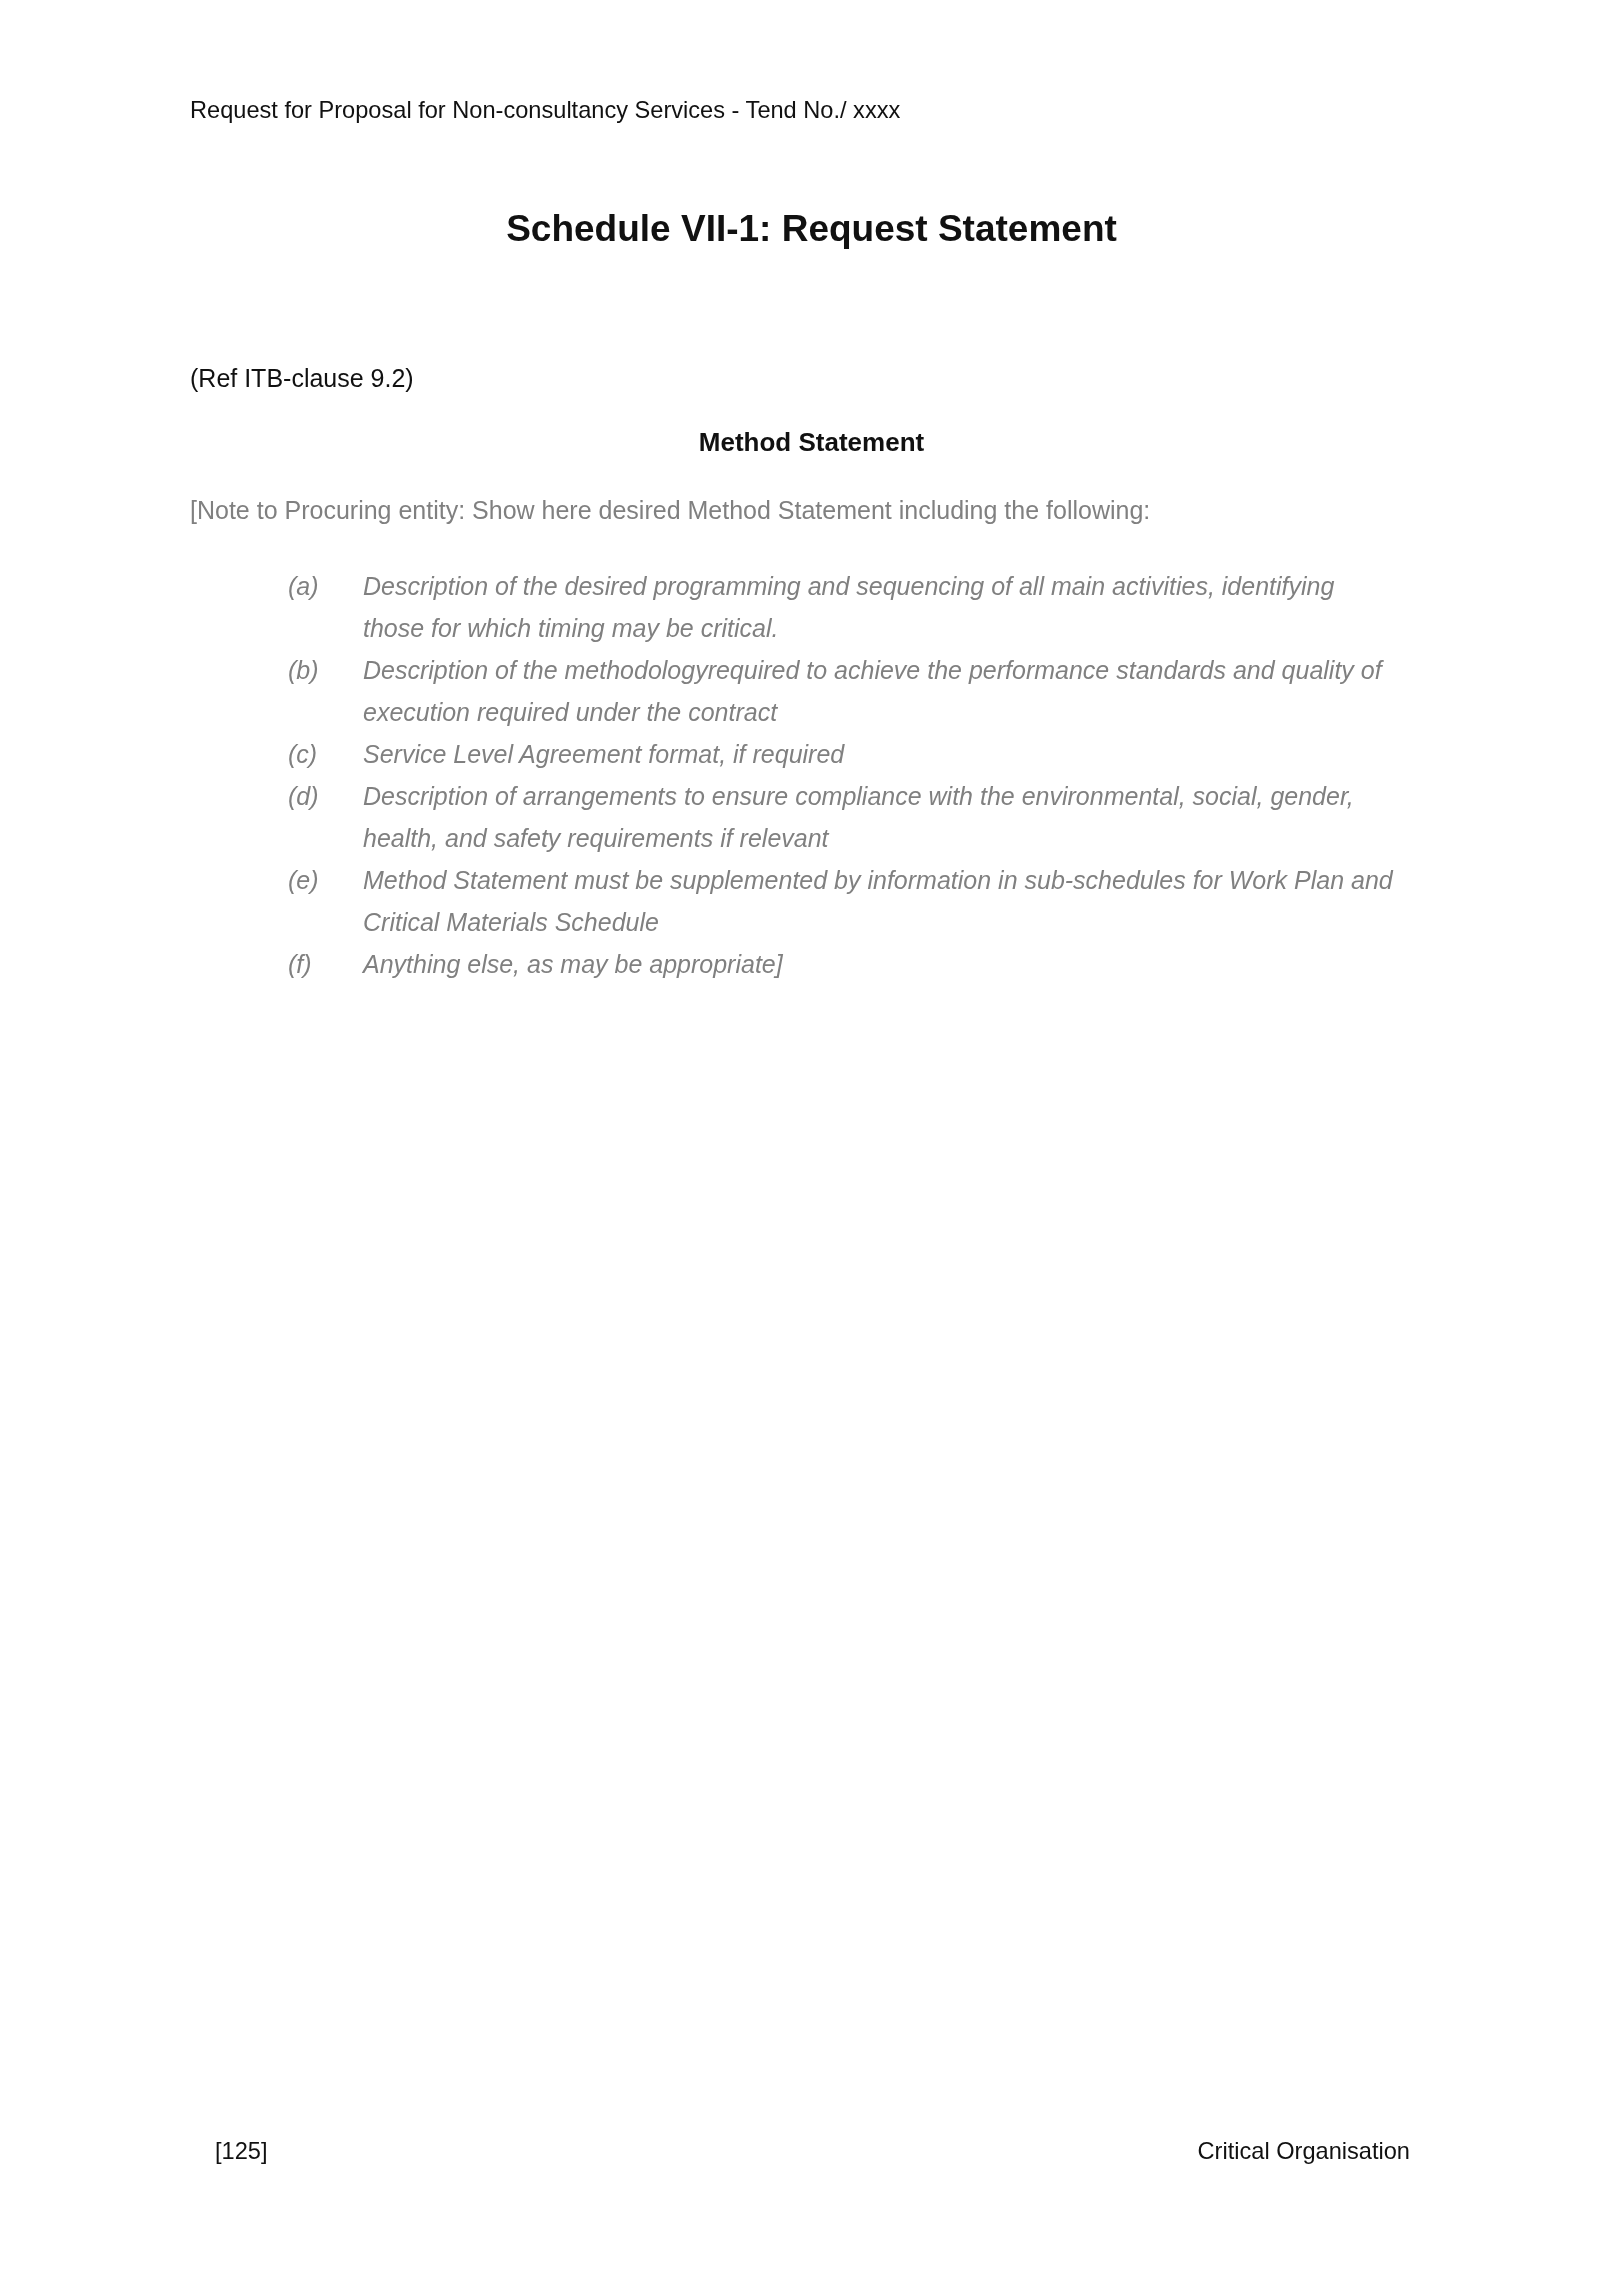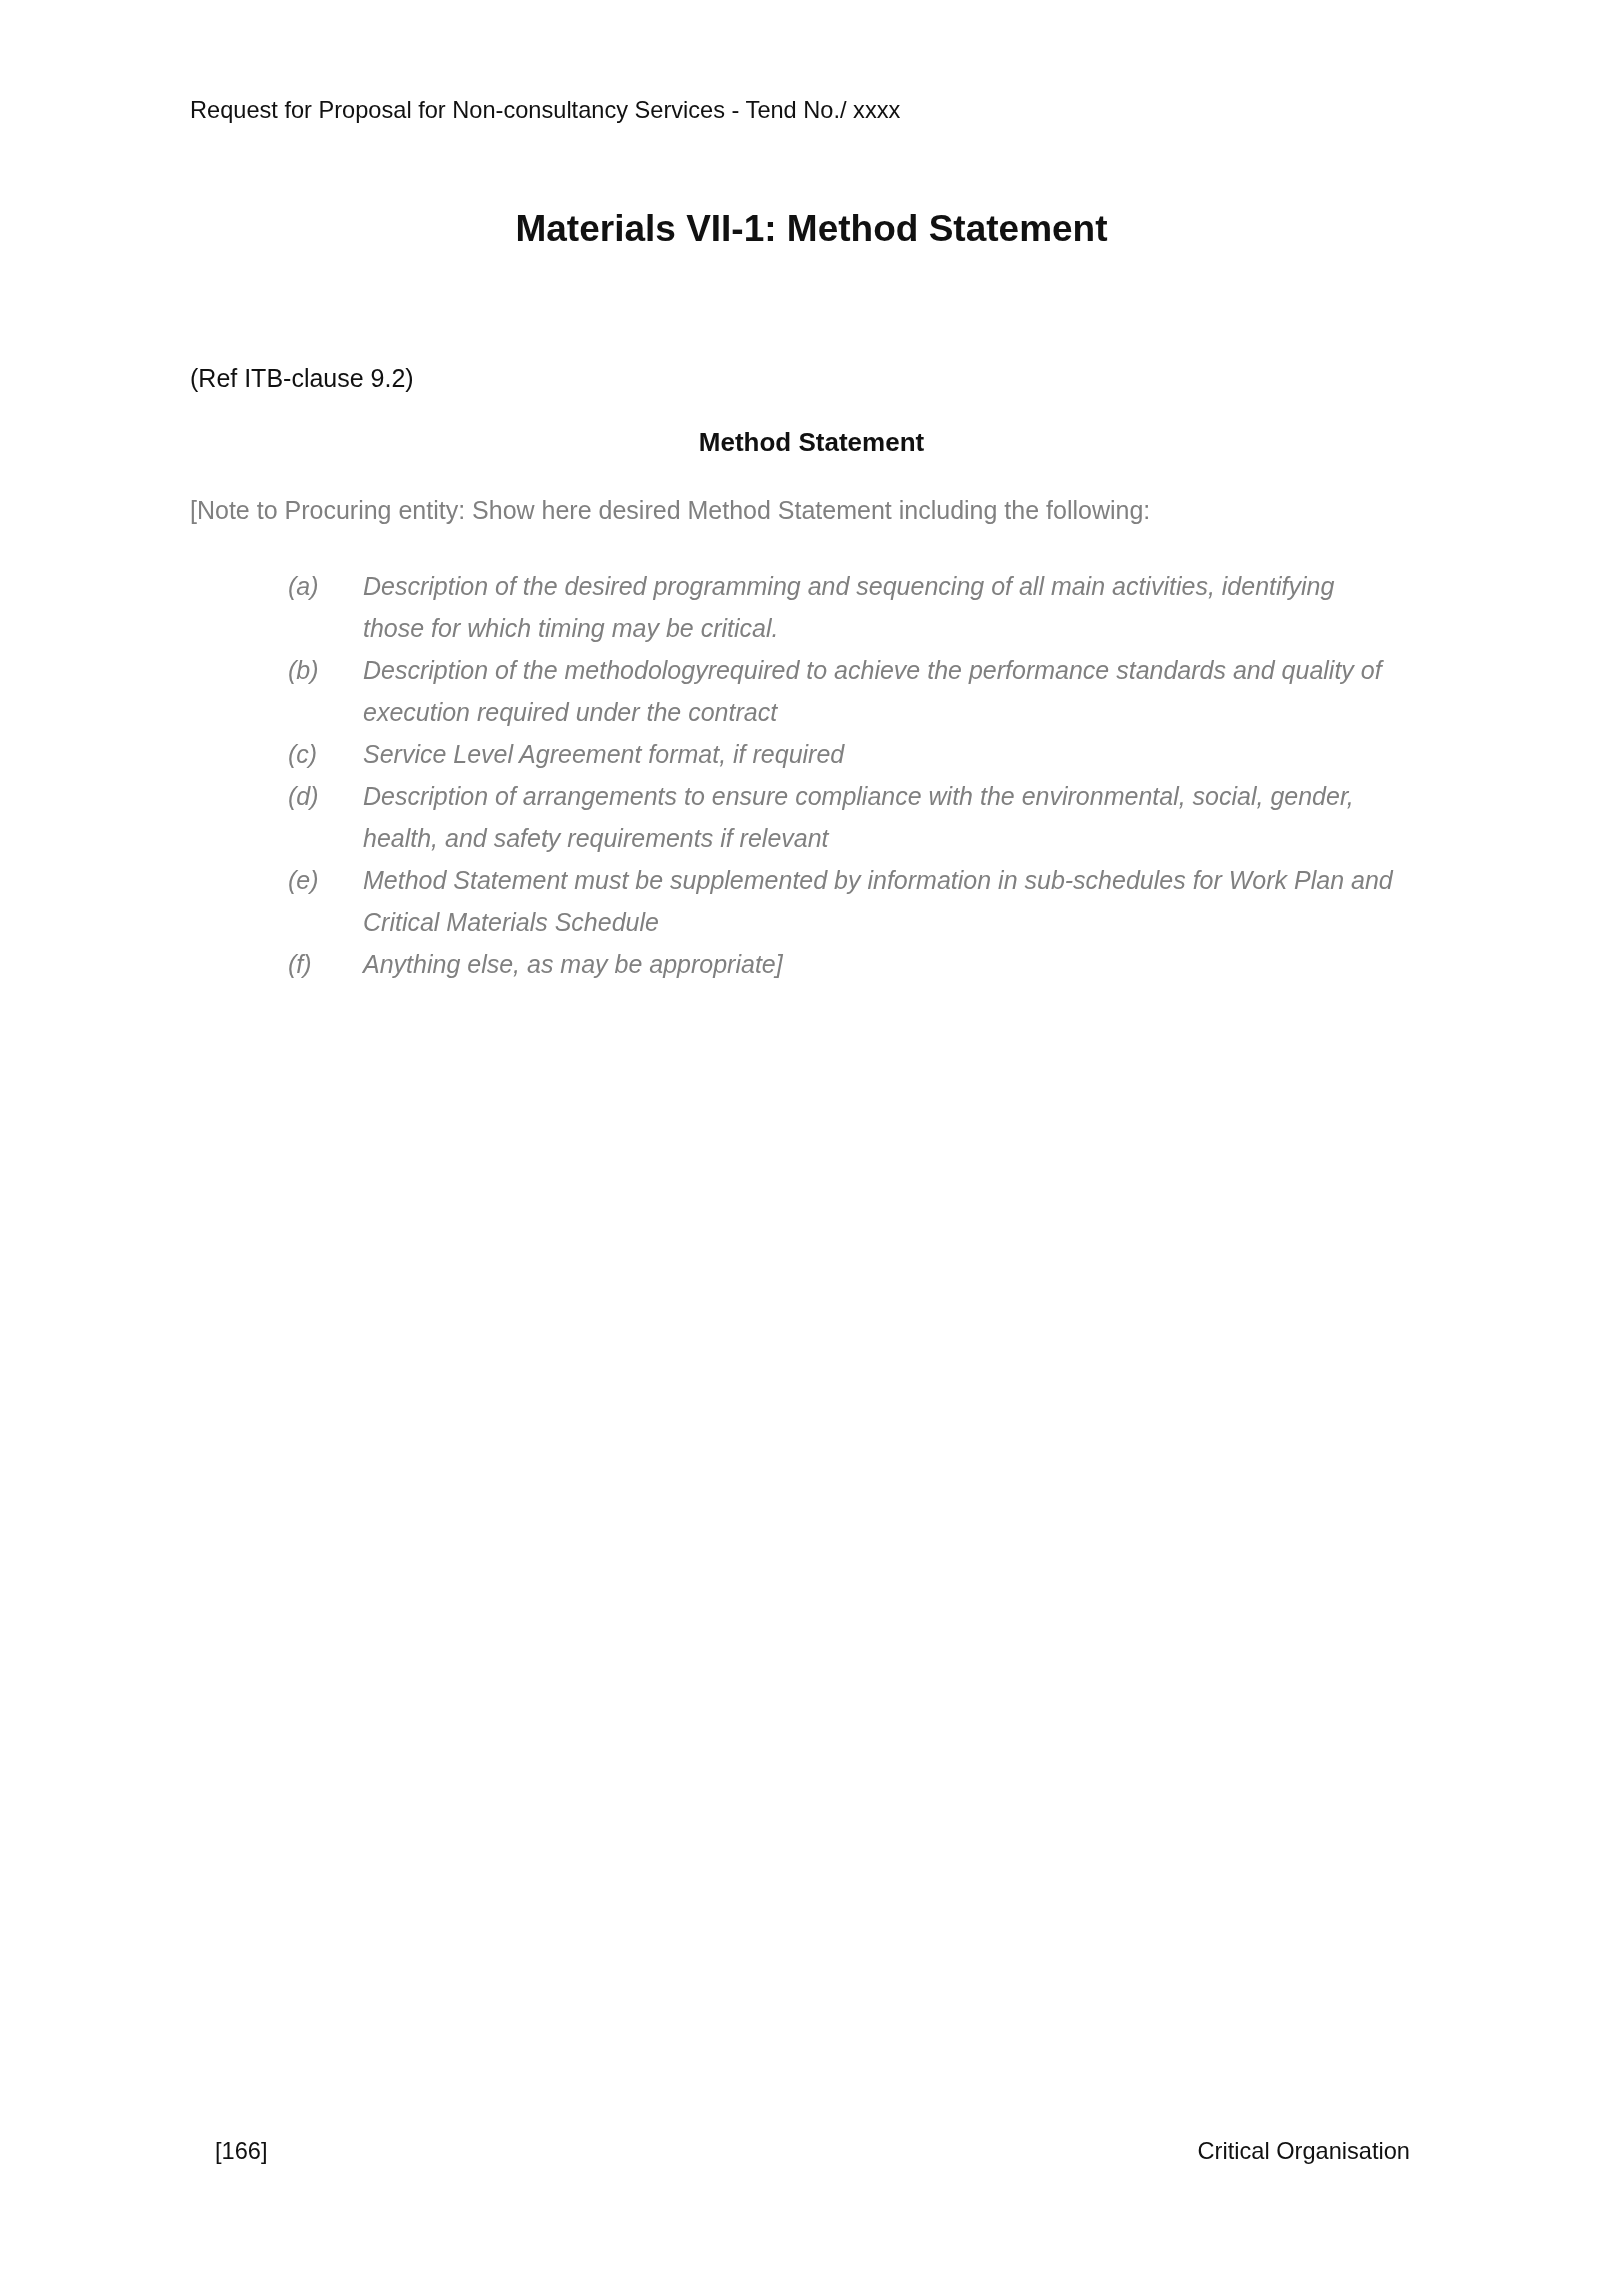--- a/index.html
+++ b/index.html
@@ -98,21 +98,21 @@
   .footer-left { padding-left: 25px; }
   .footer-right { padding-right: 23px; }
 </style>
 </head>
 <body>
 
 <div class="page">
 
   <div class="doc-header">Request for Proposal for Non-consultancy Services - Tend No./ xxxx</div>
 
-  <h1 class="doc-title">Materials VII-1: Method Statement</h1>
+  <h1 class="doc-title">Schedule VII-1: Request Statement</h1>
 
 
   <div class="ref-line">(Ref ITB-clause 9.2)</div>
 
   <h2 class="section-heading">Method Statement</h2>
 
   <div class="note-intro">[Note to Procuring entity: Show here desired Method Statement including the following:</div>
 
   <div class="note-list">
     <div class="note-item">
@@ -135,18 +135,18 @@
       <span class="marker">(e)</span>
       <span class="text">Method Statement must be supplemented by information in sub-schedules for Work Plan and Critical Materials Schedule</span>
     </div>
     <div class="note-item">
       <span class="marker">(f)</span>
       <span class="text">Anything else, as may be appropriate]</span>
     </div>
   </div>
 
   <div class="doc-footer">
-    <span class="footer-left">[166]</span>
+    <span class="footer-left">[125]</span>
     <span class="footer-right">Critical Organisation</span>
   </div>
 
 </div>
 
 
 </body></html>

